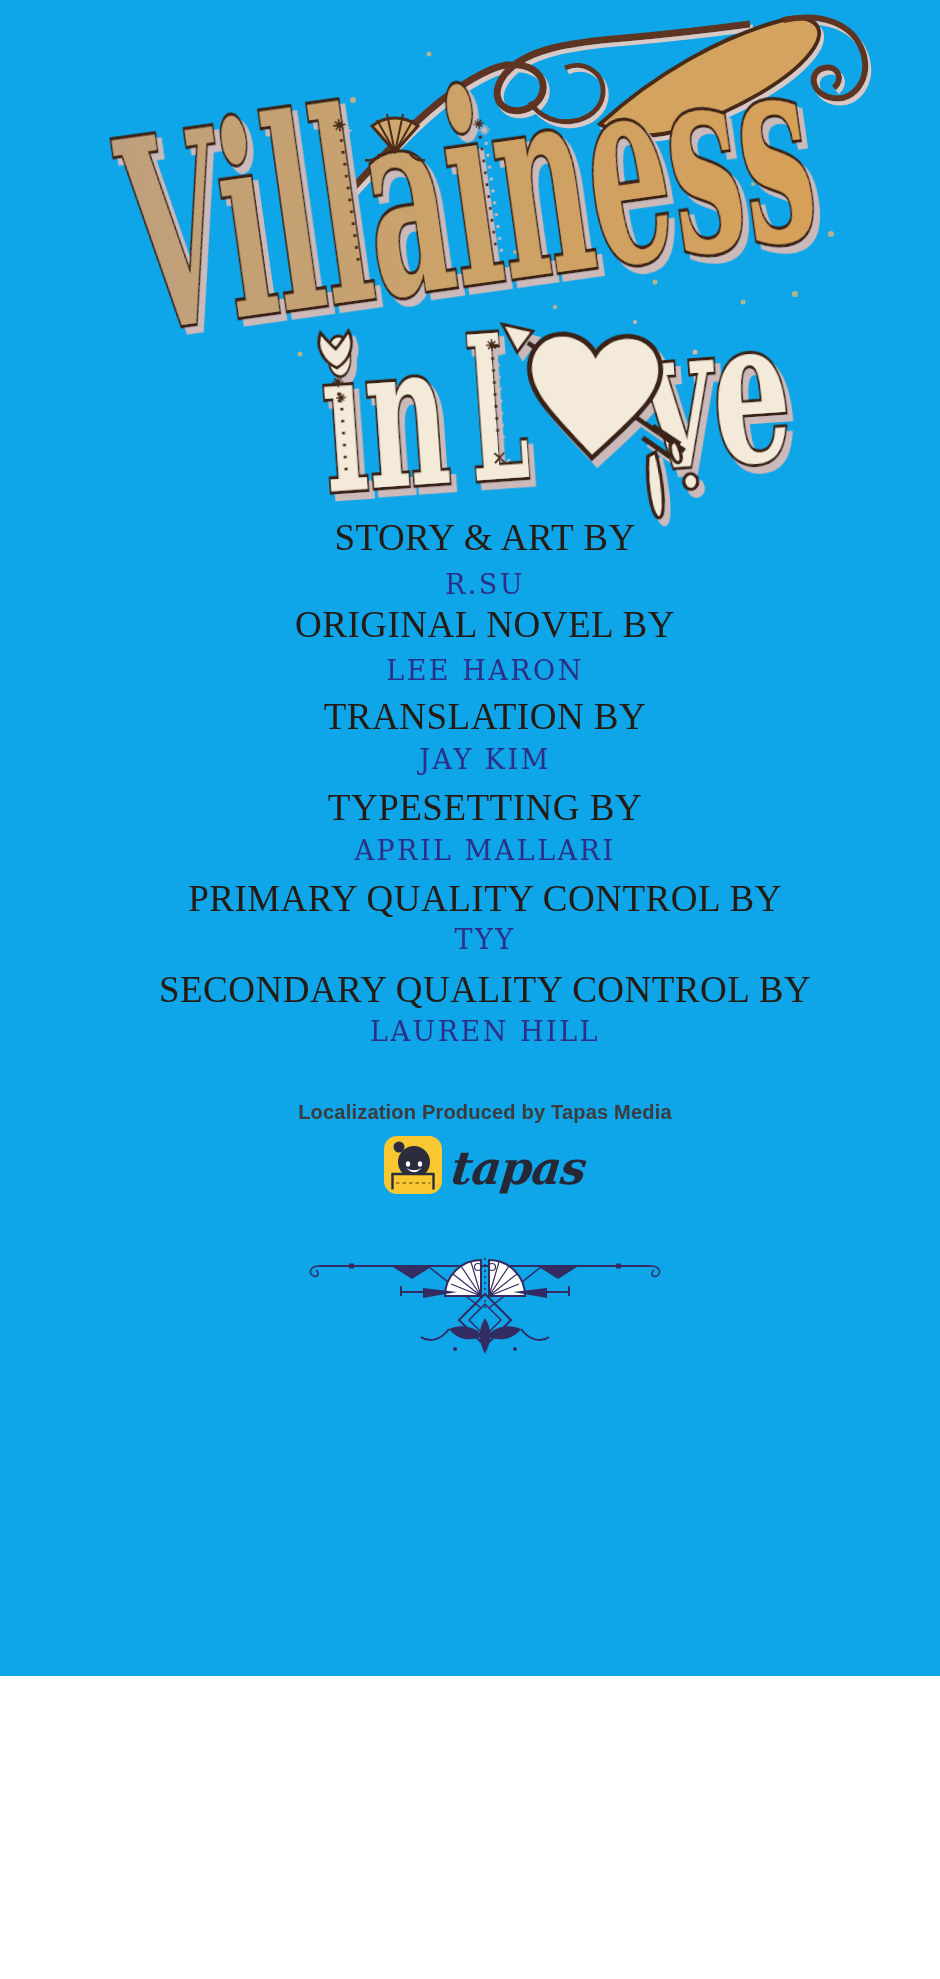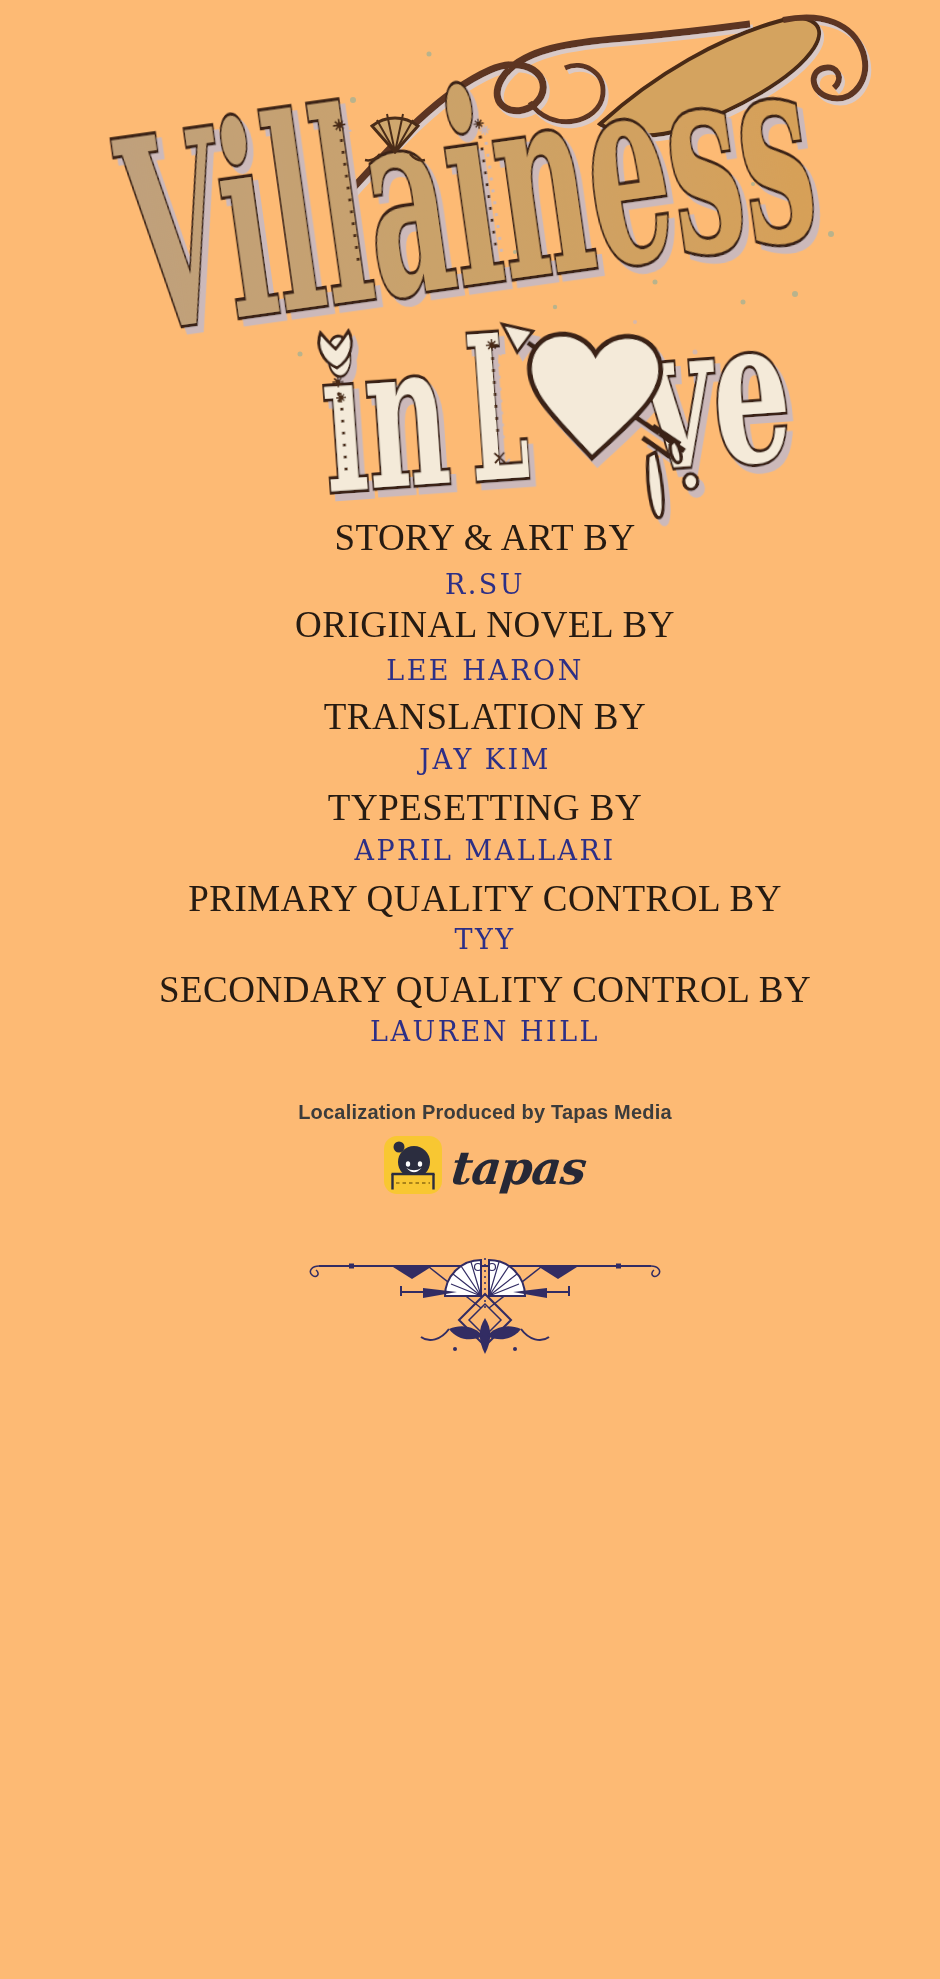--- a/index.html
+++ b/index.html
@@ -1,16 +1,16 @@
 <!DOCTYPE html>
 <html><head>
 <meta charset="utf-8">
 <style>
   html,body{margin:0;padding:0;background:#ffffff;}
-  .page{position:relative;width:940px;height:1979px;background:#fdba74;overflow:hidden;
+  .page{position:relative;width:940px;height:1676px;background:#0ea5e9;overflow:hidden;
         font-family:"Liberation Serif",serif;text-decoration:underline;}
   .content{position:absolute;inset:0;transform:translateX(15px);}
   .title-art{position:absolute;left:80px;top:2px;width:780px;height:540px;}
   .bigtext{font-family:"DejaVu Serif",serif;font-weight:700;}
   .credit-label{position:absolute;left:0;right:0;text-align:center;
         font-family:"Liberation Serif",serif;font-size:37px;line-height:1;
         color:#261b12;letter-spacing:.5px;}
   .credit-name{position:absolute;left:0;right:0;text-align:center;
         font-family:"DejaVu Serif",serif;font-size:27px;line-height:1;
         color:#2d2f86;letter-spacing:2.5px;}

